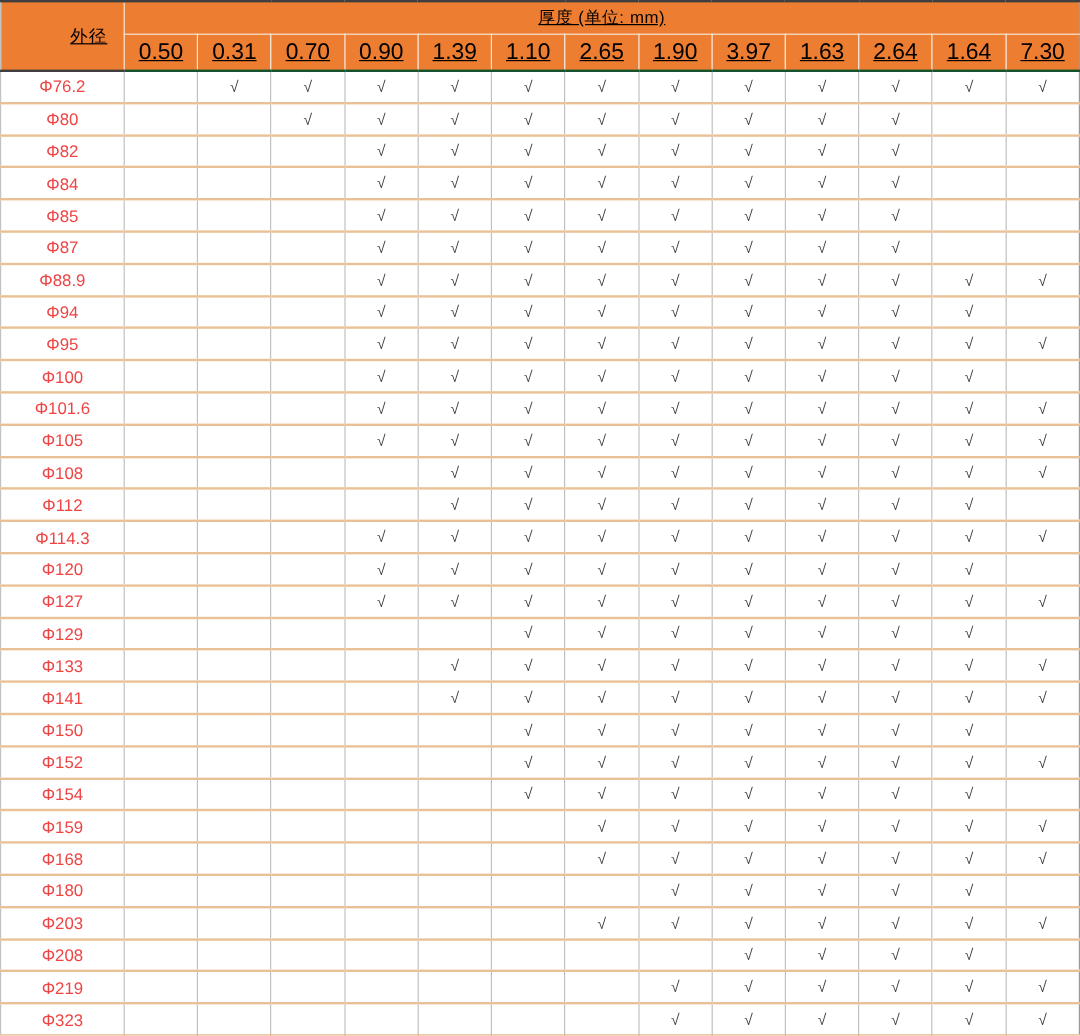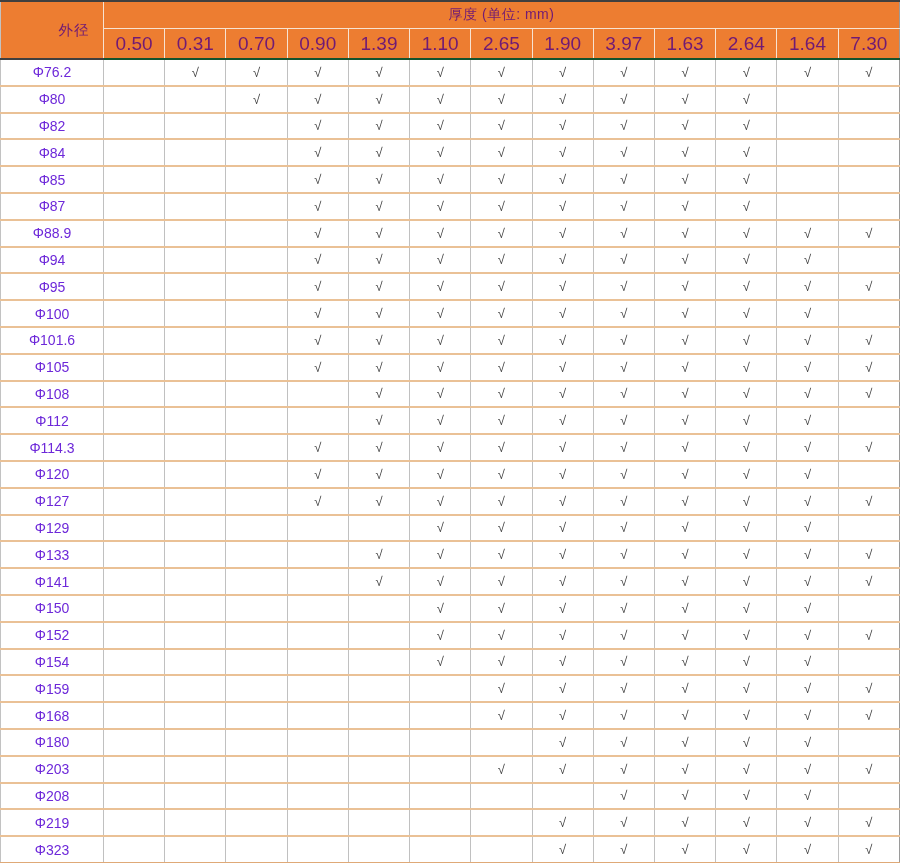--- a/index.html
+++ b/index.html
@@ -21,24 +21,25 @@
     border-top: 2px solid #3f3f3f;
     border-left: 1px solid #c2c2c2;
     border-right: 1px solid #9a9a9a;
     border-bottom: 2px solid #dfa977;
   }
   col.diam-col { width: 103px; }
 
   
   thead th {
     background: #ED7D31;
-    color: #701a75;
+    color: #000000;
     font-weight: normal;
     padding: 0;
     margin: 0;
+    text-decoration: underline;
   }
   th.group-header {
     height: 26px;
     font-size: 14px;
     border-bottom: 1px solid #f7e3d2;
     letter-spacing: 0.5px;
   }
   th.corner-header {
     font-size: 14.5px;
     border-right: 1px solid #f7e3d2;
@@ -63,21 +64,21 @@
     vertical-align: middle;
     padding: 0;
     height: 24.8px;
     font-size: 13px;
     color: #3f3f3f;
   }
   tbody tr:first-child td { border-top: none; }
   tbody td:first-child { border-left: none; }
   tbody td.diam {
     font-size: 14px;
-    color: #6d28d9;
+    color: #ef4444;
     border-left: none;
   }
   tbody td.check { font-size: 13px; }
 </style>
 </head>
 <body>
 
 <div class="table-wrap">
   <table class="spec-table">
     <colgroup>

